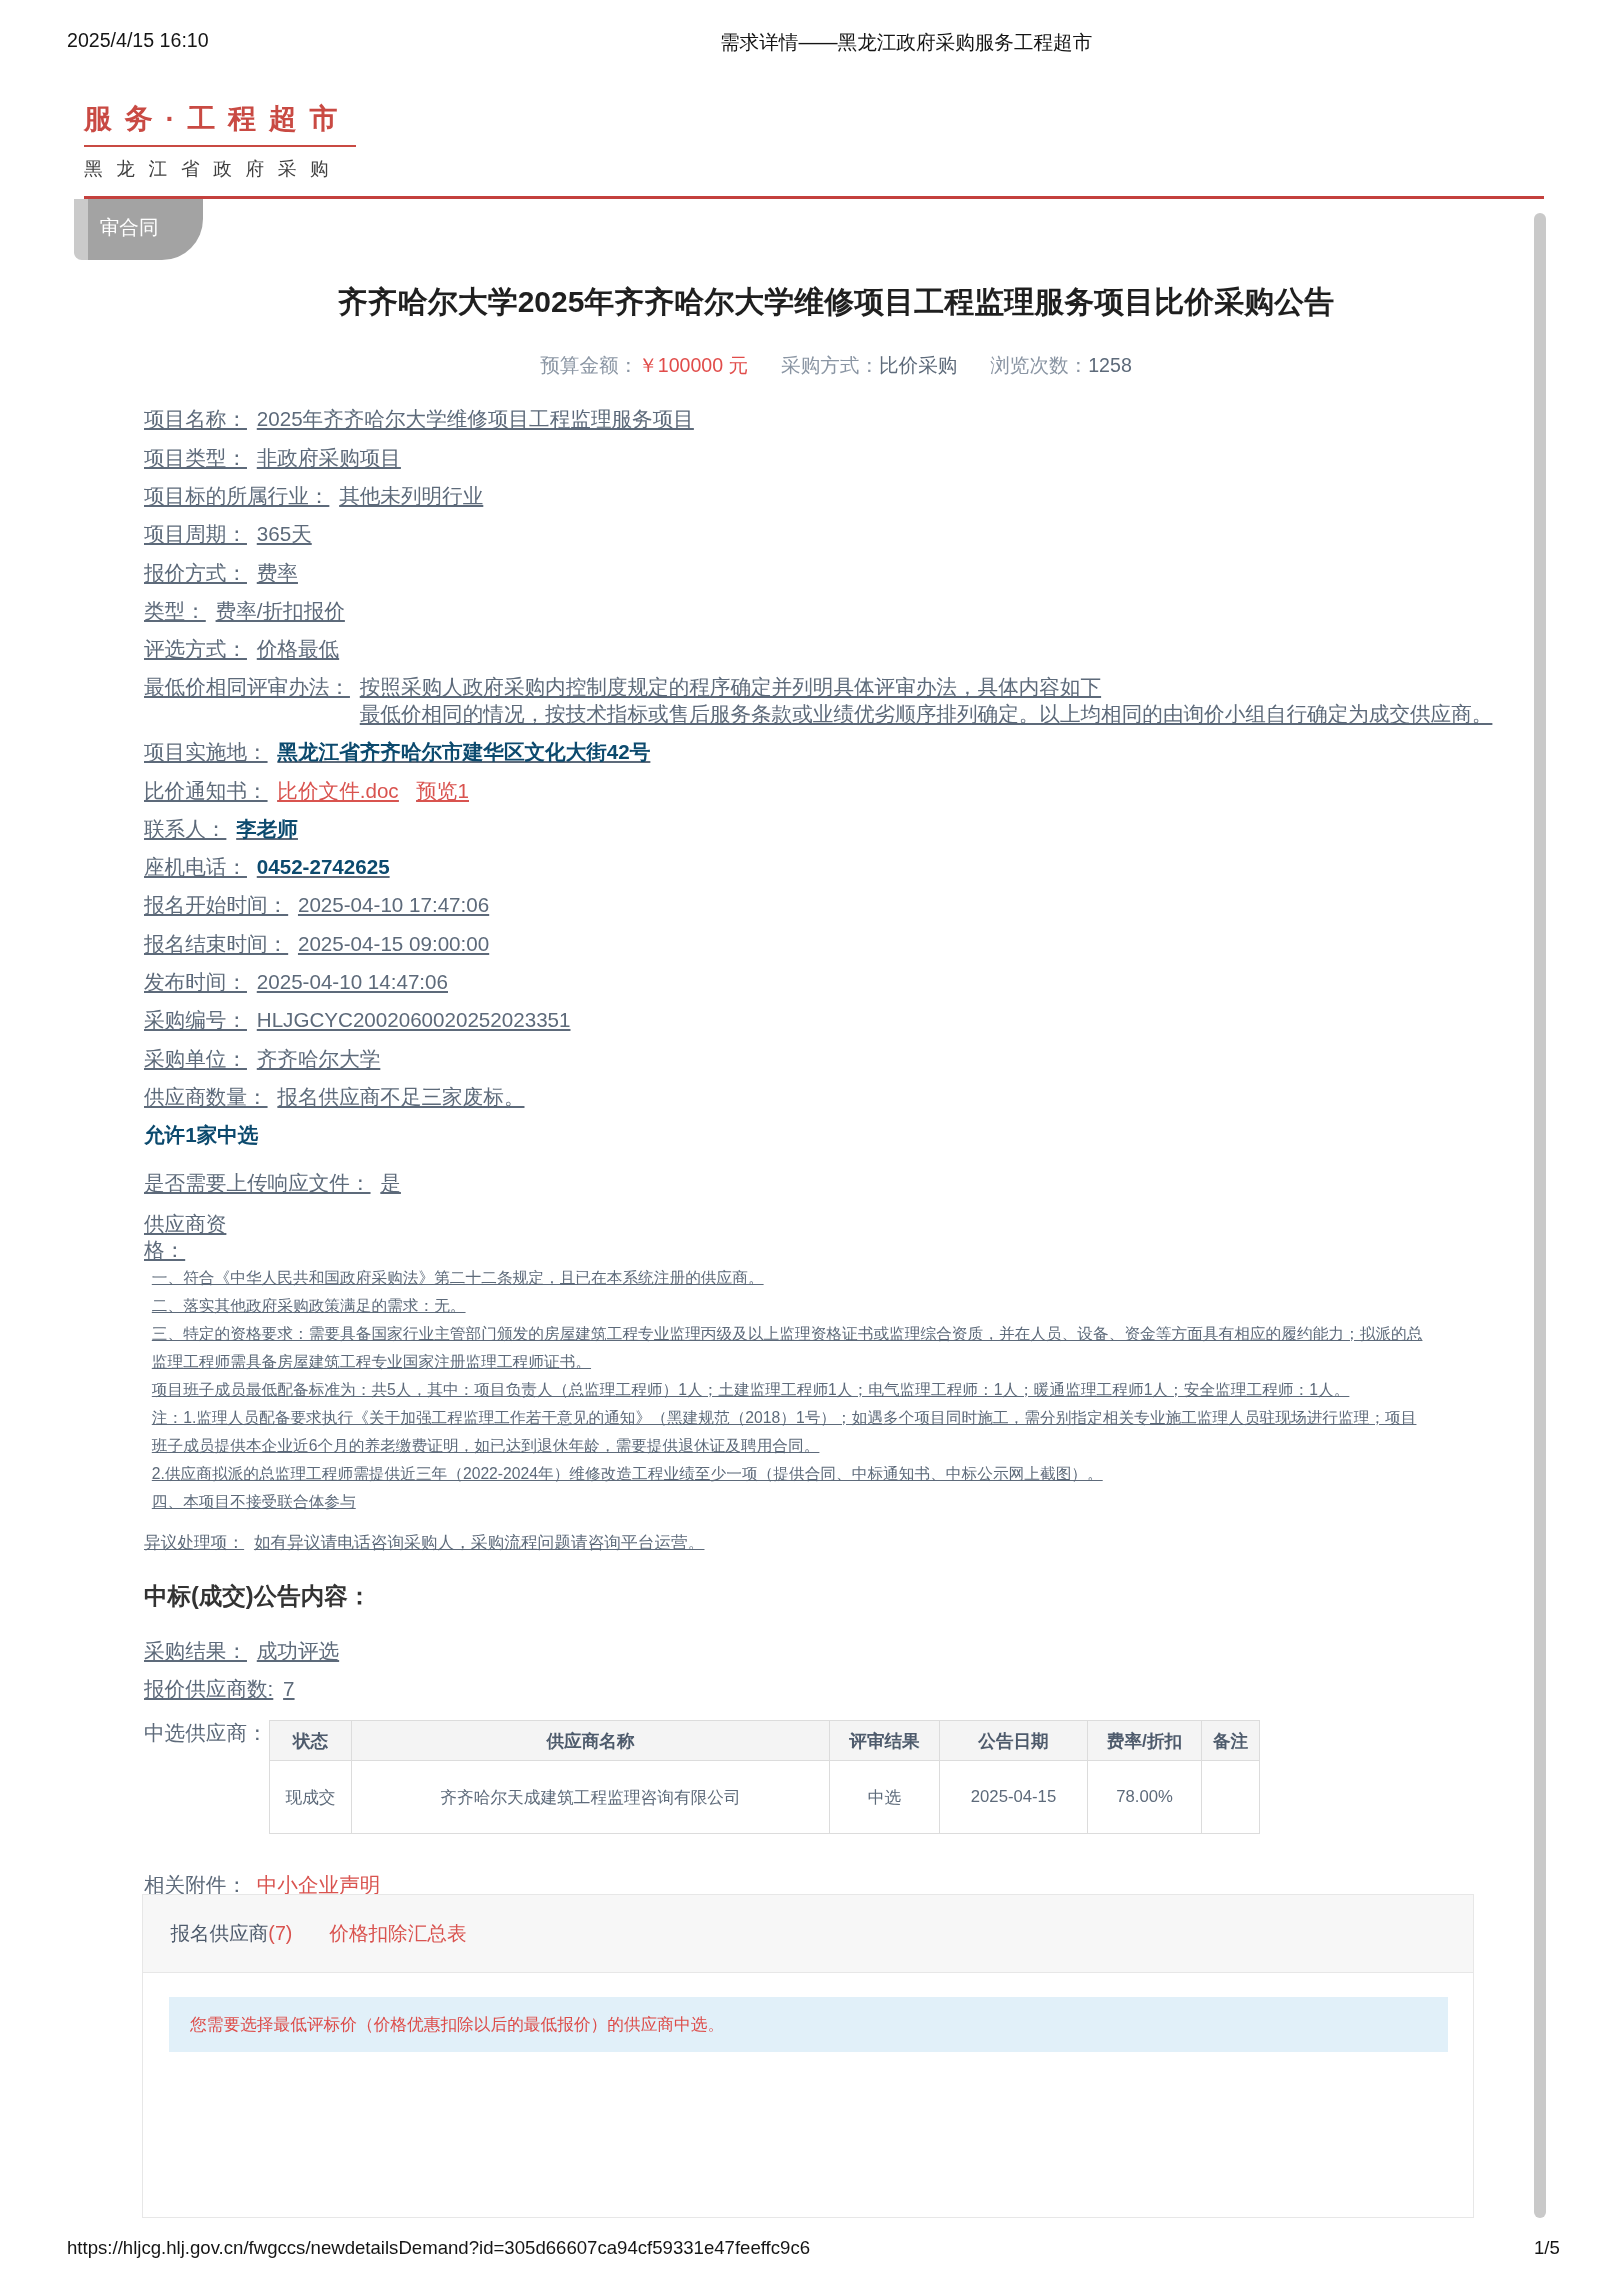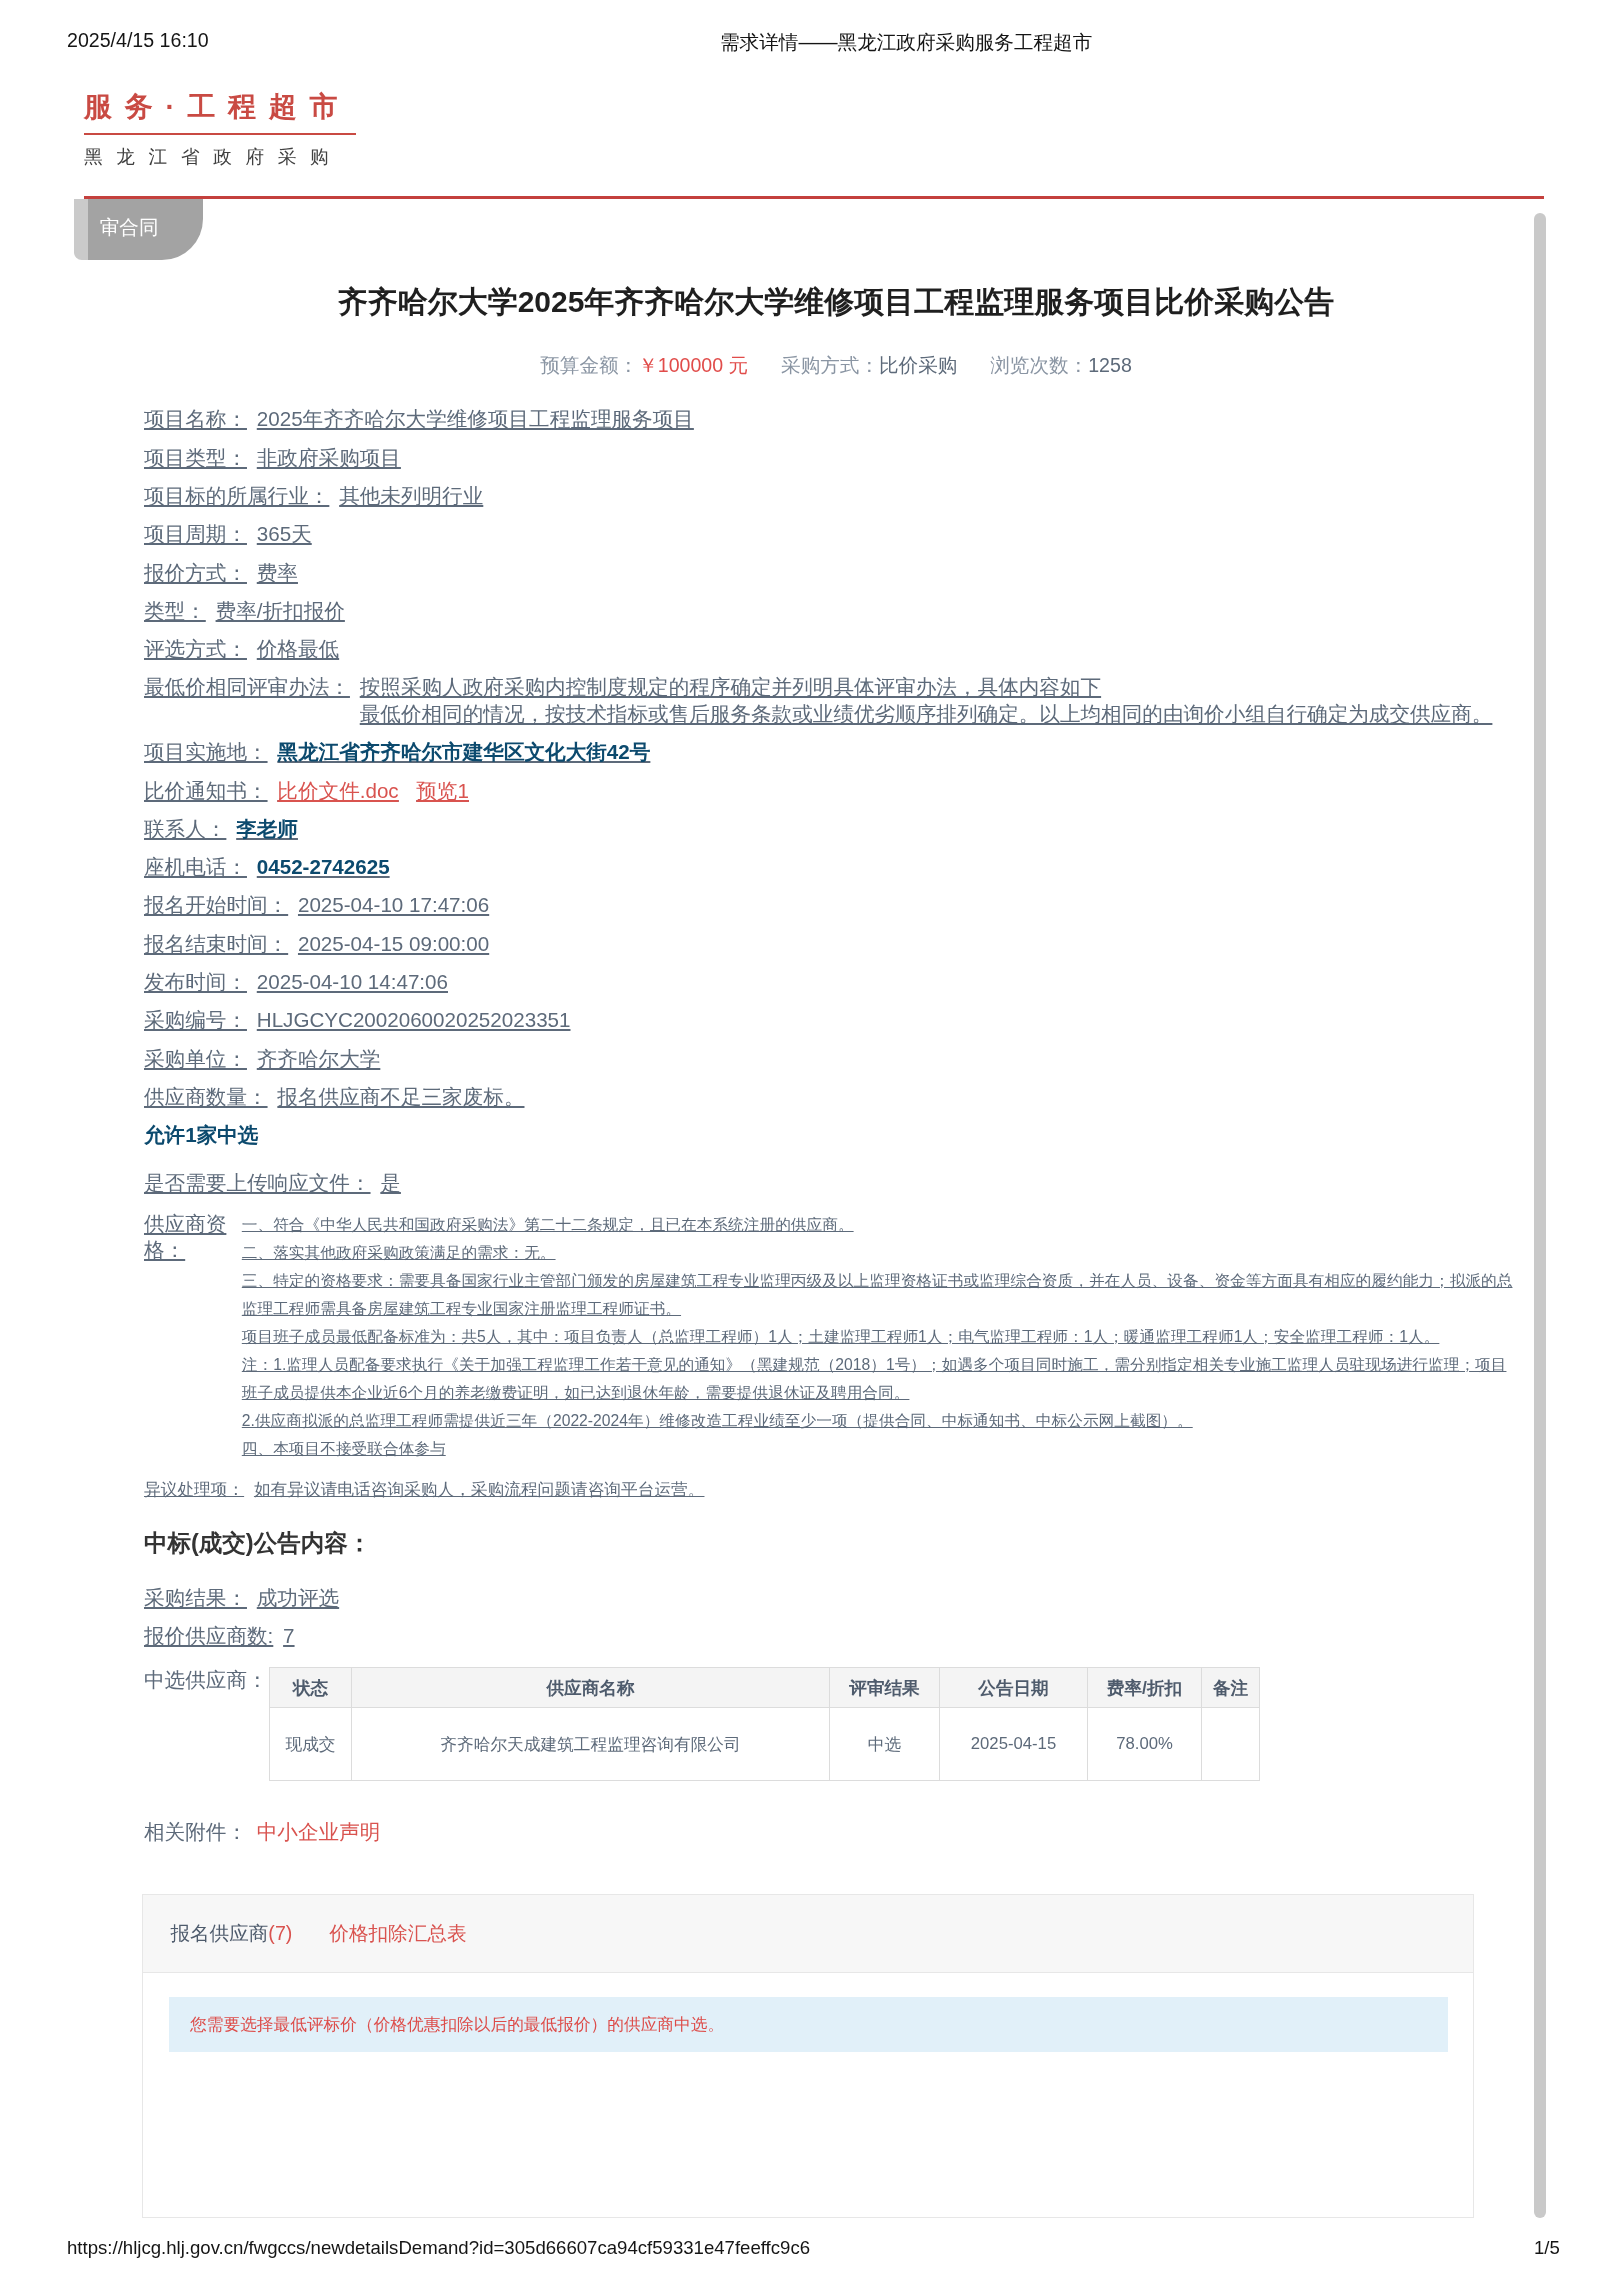--- a/index.html
+++ b/index.html
@@ -8,21 +8,21 @@
     position:relative; width:1620px; height:2293px; margin:0 auto;
     background:#ffffff; overflow:hidden;
     font-family:"Liberation Sans","DejaVu Sans",sans-serif;
   }
   
   .ph-date { position:absolute; top:29px; left:67px; font-size:19.6px; color:#151515; }
   .ph-title { position:absolute; top:29px; left:720px; font-size:19.6px; color:#151515; }
   .pf-url { position:absolute; top:2237px; left:67px; font-size:18.6px; color:#151515; }
   .pf-page { position:absolute; top:2237px; left:1534px; font-size:18.6px; color:#151515; }
   
-  .brand { position:absolute; top:88px; left:84px; }
+  .brand { position:absolute; top:100px; left:84px; }
   .brand-main { font-size:28px; font-weight:bold; color:#c94a43; letter-spacing:12.7px; white-space:nowrap; }
   .brand-rule { width:272px; height:2px; background:#c94a43; margin-top:6.9px; }
   .brand-sub { margin-top:8.8px; font-size:18.6px; color:#404040; letter-spacing:13.7px; white-space:nowrap; }
   .red-rule { position:absolute; left:84px; top:196px; width:1460px; height:2.9px; background:#c4403d; }
   
   .tag { position:absolute; left:74px; top:199px; height:61px; display:flex; }
   .tag-strip { width:13.7px; background:#cacaca; border-bottom-left-radius:7.8px; }
   .tag-body { background:#a3a3a3; color:#ffffff; font-size:19.6px; line-height:57px;
               padding:0 45px 0 12px; border-bottom-right-radius:41px; }
   .scrollbar { position:absolute; left:1534px; top:213px; width:11.8px; height:2005px;
@@ -36,21 +36,21 @@
   .meta .m-red { color:#e14c4a; }
   .meta .gap { display:inline-block; width:27.4px; }
   .row { display:flex; font-size:20.6px; line-height:26.5px; margin-bottom:11.8px;text-decoration:underline; }
   .row .lbl { flex-shrink:0; }
   .row .val { margin-left:9.8px; }
   .b { font-weight:bold; color:#0c4a6e; }
   .link { color:#d9534f; text-decoration:underline; margin-right:17.6px; cursor:pointer; }
   .plain-link { color:#d9534f; text-decoration:none; cursor:pointer; }
   .standalone { font-size:20.6px; line-height:26.5px; margin:7.8px 0 21.6px; }
   .row.upload { margin-bottom:13.7px;text-align:center; }
-  .row.qual { margin-top:4px; margin-bottom:7.8px; }
+  .row.qual { margin-top:4px; margin-bottom:7.8px;flex-direction:column; }
   .row.qual .lbl { width:90px; }
   .qbody { margin-left:7.8px; font-size:15.7px; line-height:28px; width:1274px; }
   .row.objection { font-size:16.7px; line-height:23.5px; margin:15.7px 0 23.5px; }
   .award-heading { font-size:23.5px; font-weight:bold; color:#333333; margin:25.5px 0 25.5px; }
   .winner { display:flex; margin-top:17.6px; margin-bottom:0; }
   .winner .lbl { flex-shrink:0; width:125px; font-size:20.6px; line-height:26.5px; }
   table.wtab { border-collapse:collapse; font-size:16.7px; color:#5d6a7a; }
   table.wtab th, table.wtab td { border:1px solid #dcdcdc; text-align:center; padding:0 5.9px; }
   table.wtab th { background:#f4f4f4; color:#4e5b6c; font-weight:bold; height:40px; font-size:17.6px; }
   table.wtab td { height:73px; background:#ffffff; }

